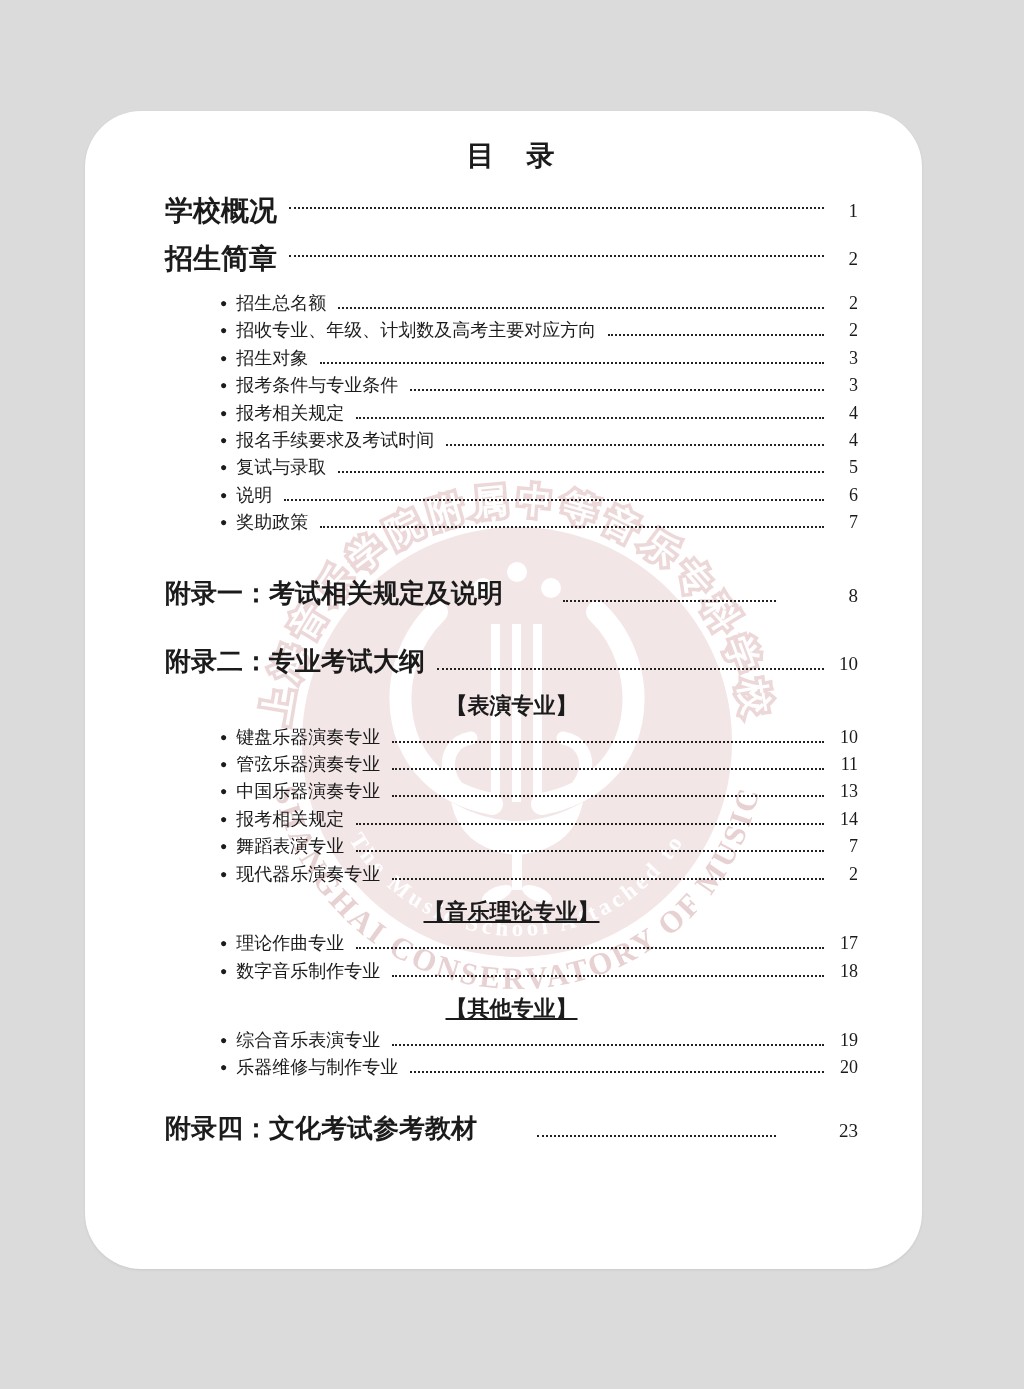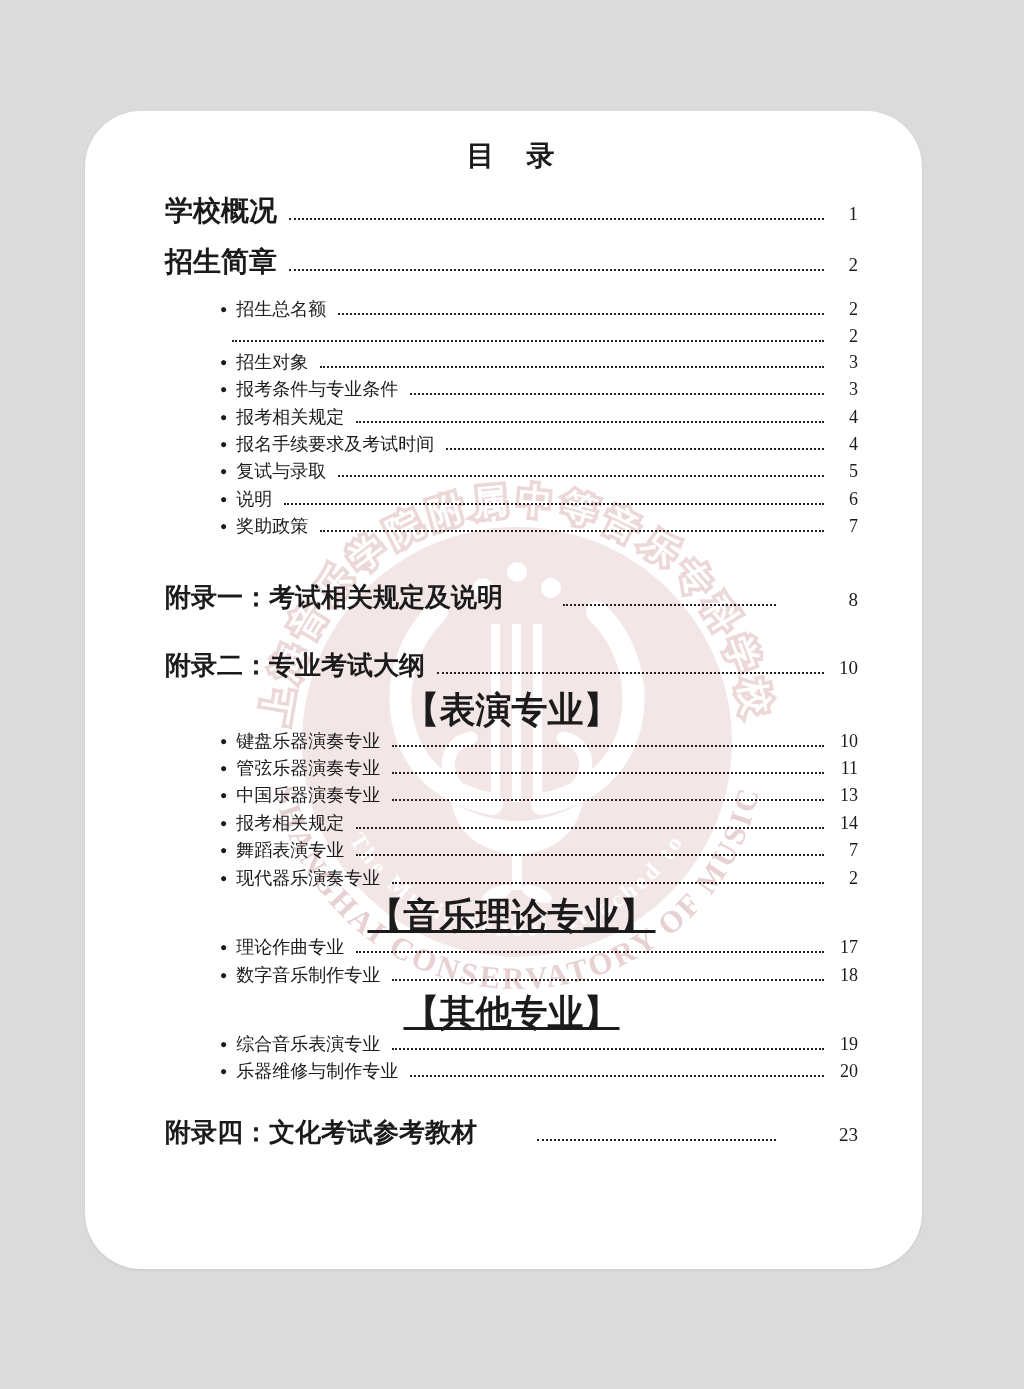--- a/index.html
+++ b/index.html
@@ -49,21 +49,21 @@
     margin-bottom:4px;
     min-width:20px;
   }
   .pagenum{
     width:24px;
     margin-left:4px;
     text-align:right;
     font-size:19px;
     font-family:"Liberation Serif","DejaVu Serif",serif;
   }
-  .row-chapter{line-height:36px;margin-top:12px;}
+  .row-chapter{line-height:36px;margin-top:12px;align-items:center;}
   .row-chapter .label{
     font-family:"Liberation Sans","DejaVu Sans",sans-serif;
     font-weight:700;font-size:28px;
   }
   .row-chapter .leader{margin-bottom:7px;}
   .row-appendix{line-height:38px;margin-top:27px;}
   .row-appendix .label{
     font-family:"Liberation Sans","DejaVu Sans",sans-serif;
     font-weight:700;font-size:26px;
   }
@@ -83,21 +83,21 @@
     position:relative; top:-2px;
   }
   .row-item .pagenum{font-size:18px;}
   .row-group{
     display:block;
     text-align:center;
     line-height:34px;
     margin-top:6px;
     font-family:"Liberation Sans","DejaVu Sans",sans-serif;
     font-weight:700;
-    font-size:36px;
+    font-size:22px;
   }
   .row-item + .row-group{margin-top:6px;text-decoration:underline;}
   .bullet{display:none;}
   .row-item .bullet{display:inline;}
 </style>
 </head>
 <body>
 
 <div class="card">
 
@@ -153,20 +153,21 @@
     <span class="label"><span class="label-text">招生简章</span></span>
     <span class="leader"></span>
     <span class="pagenum">2</span>
   </div>
         <div class="row row-item">
     <span class="label"><span class="bullet">●</span><span class="label-text">招生总名额</span></span>
     <span class="leader"></span>
     <span class="pagenum">2</span>
   </div>
         <div class="row row-item">
+    <span class="label"><span class="bullet">●</span><span class="label-text">招收专业、年级、计划数及高考主要对应方向</span></span>
     <span class="leader"></span>
     <span class="pagenum">2</span>
   </div>
         <div class="row row-item">
     <span class="label"><span class="bullet">●</span><span class="label-text">招生对象</span></span>
     <span class="leader"></span>
     <span class="pagenum">3</span>
   </div>
         <div class="row row-item">
     <span class="label"><span class="bullet">●</span><span class="label-text">报考条件与专业条件</span></span>

